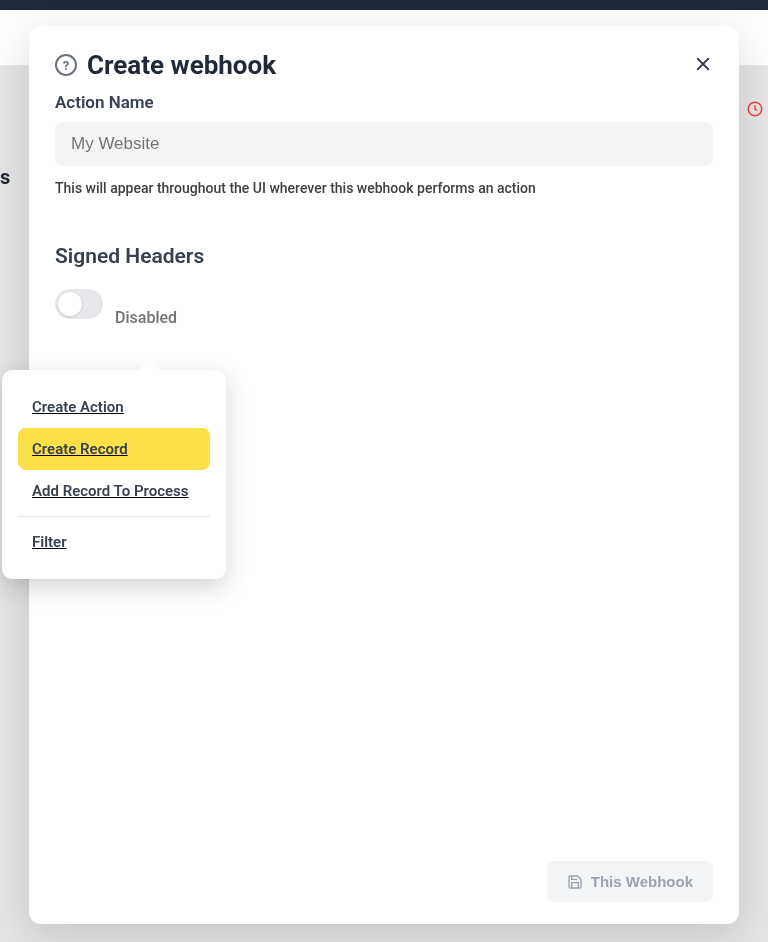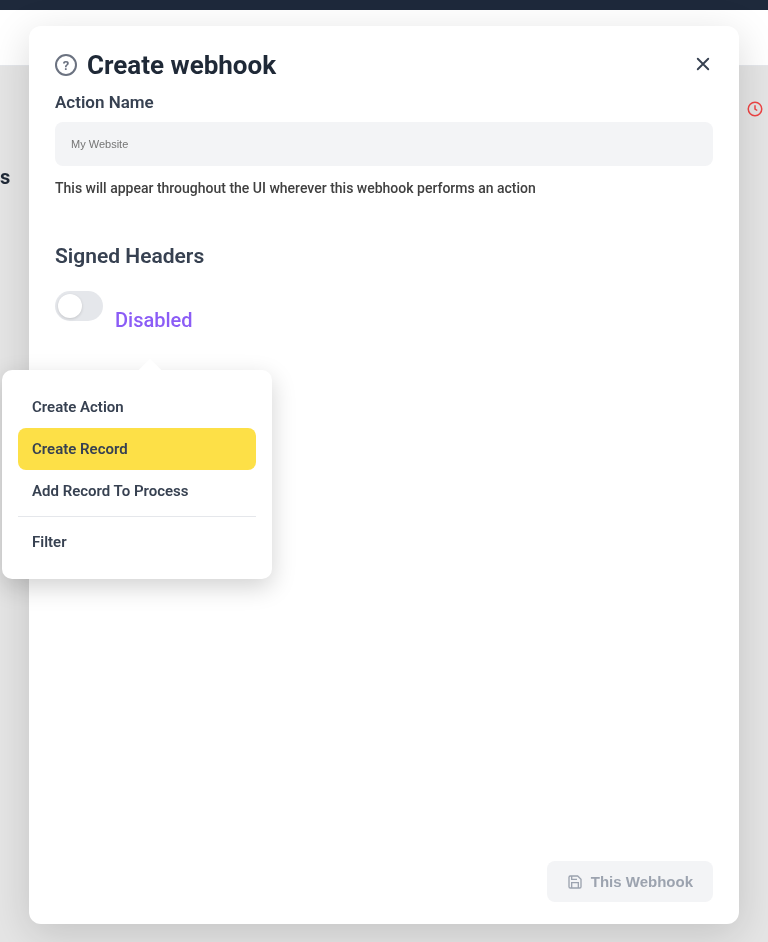--- a/index.html
+++ b/index.html
@@ -122,21 +122,21 @@
       color: #374151;
       margin-bottom: 10px;
     }
     .text-input {
       width: 100%;
       height: 44px;
       background: #f3f4f6;
       border: none;
       border-radius: 8px;
       padding: 0 16px;
-      font-size: 11px;
+      font-size: 17px;
       color: #9ca3af;
       outline: none;
     }
     .helper-text {
       font-size: 14px;
       color: #404040;
       margin-top: 14px;
       font-weight: 500;
     }
     .section-label {
@@ -163,23 +163,23 @@
       width: 24px;
       height: 24px;
       background: #fff;
       border-radius: 50%;
       position: absolute;
       top: 3px;
       left: 3px;
       box-shadow: 0 1px 3px rgba(0,0,0,0.15);
     }
     .toggle-status {
-      font-size: 20px;
+      font-size: 16px;
       font-weight: 500;
-      color: #8b5cf6;
+      color: #737373;
       margin-top: 28px;
     }
     .add-step-btn {
       display: flex;
       align-items: center;
       gap: 0;
       margin-top: 48px;
       margin-left: 14px;
       cursor: pointer;
       background: none;
@@ -193,25 +193,26 @@
     }
     .add-step-label {
       font-size: 17px;
       font-weight: 700;
       color: #1f2937;
     }
     .dropdown {
       position: absolute;
       top: 344px;
       left: -27px;
-      width: 270px;
+      width: 224px;
       background: #fff;
       border-radius: 10px;
       box-shadow: 0 8px 24px rgba(0,0,0,0.18);
       padding: 16px;
+      text-decoration: underline;
     }
     .dropdown::before {
       content: "";
       position: absolute;
       top: -8px;
       left: 140px;
       width: 16px;
       height: 16px;
       background: #fff;
       transform: rotate(45deg);

